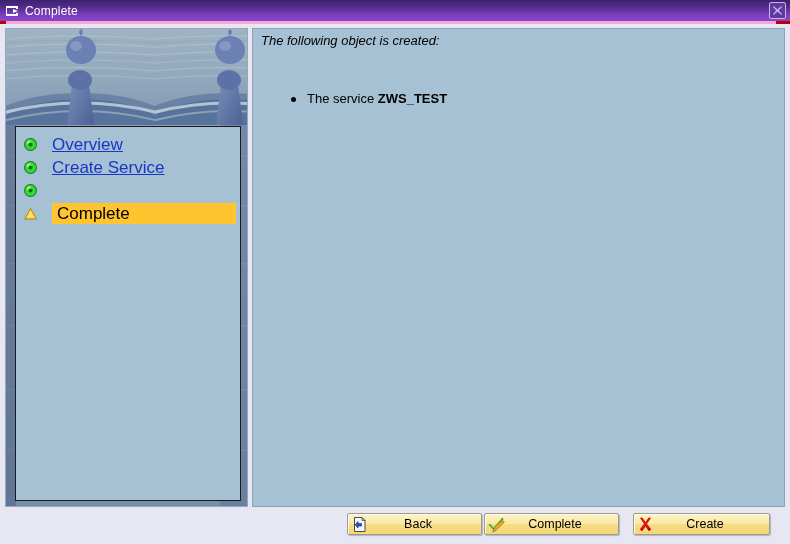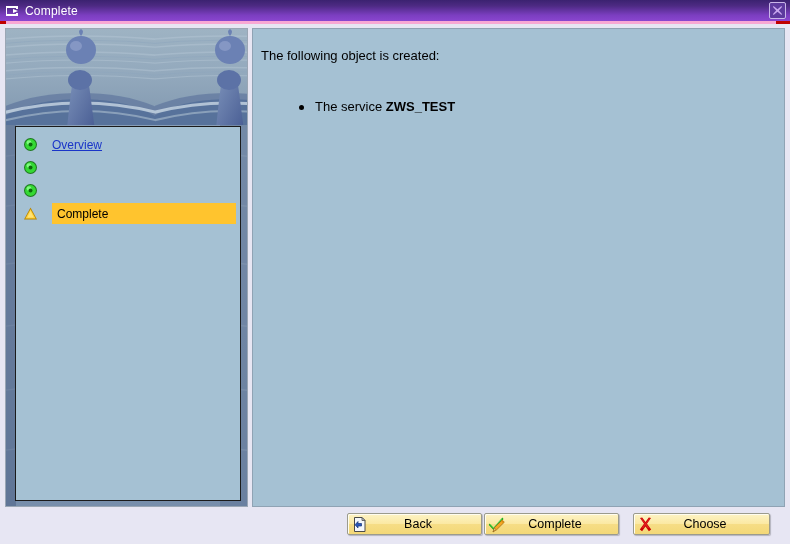--- a/index.html
+++ b/index.html
@@ -120,21 +120,21 @@
     display: block;
   }
   .nav-label-wrap {
     margin-left: 14px;
     height: 21px;
     display: flex;
     align-items: center;
     box-sizing: border-box;
   }
   .nav-link {
-    font-size: 12px;
+    font-size: 17px;
     color: #1a35c8;
     text-decoration: underline;
     white-space: nowrap;
     line-height: 14px;
   }
   .nav-item.current .nav-label-wrap {
     background: #ffc42e;
     width: 184px;
     padding-left: 5px;
   }
@@ -147,29 +147,30 @@
   #content {
     position: absolute;
     left: 252px; top: 4px;
     width: 533px; height: 479px;
     background: #a5c1d3;
     border: 1px solid #8fa3b4;
     box-sizing: border-box;
   }
   #intro {
     position: absolute;
-    left: 8px; top: 19px;
+    left: 8px; top: 4px;
     font-size: 13px;
     color: #000000;
     white-space: nowrap;
+    font-style: italic;
   }
   #bullet-list {
     position: absolute;
     left: 30px; top: 58px;
-    margin: 12px;
+    margin: 4px;
     padding: 0;
     list-style: none;
   }
   #bullet-list li {
     position: relative;
     font-size: 13px;
     color: #000000;
     padding-left: 20px;
     line-height: 16px;
     white-space: nowrap;
@@ -333,20 +334,23 @@
           </span>
         </div>
 
         <div class="nav-item">
           <svg class="nav-icon" viewBox="0 0 15 15">
             <circle cx="7.5" cy="7.5" r="6.5" fill="#1f7a1f"></circle>
             <circle cx="7.5" cy="7.5" r="5.4" fill="#34d934"></circle>
             <circle cx="6" cy="5.6" r="2.4" fill="#8dff8d" opacity="0.85"></circle>
             <circle cx="7.5" cy="7.5" r="2" fill="#0c6b0c"></circle>
           </svg>
+          <span class="nav-label-wrap">
+            <span class="nav-link">Create Service</span>
+          </span>
         </div>
 
         <div class="nav-item">
           <svg class="nav-icon" viewBox="0 0 15 15">
             <circle cx="7.5" cy="7.5" r="6.5" fill="#1f7a1f"></circle>
             <circle cx="7.5" cy="7.5" r="5.4" fill="#34d934"></circle>
             <circle cx="6" cy="5.6" r="2.4" fill="#8dff8d" opacity="0.85"></circle>
             <circle cx="7.5" cy="7.5" r="2" fill="#0c6b0c"></circle>
           </svg>
         </div>
@@ -393,18 +397,18 @@
           <path d="M14.2 4 L16.3 6.2 L15.2 7.3 L13.1 5.1 Z" fill="#d98f12"></path>
         </svg>
         <span class="btn-label">Complete</span>
       </div>
 
       <div class="btn" id="btn-cancel">
         <svg class="btn-icon" viewBox="0 0 17 17">
           <path d="M3 2 L5.2 1.6 L8.5 6 L11.8 1.6 L14 2 L10 7.7 L14.2 13.6 L11.9 15.2 L8.5 10.6 L5.1 15.2 L2.8 13.6 L7 7.7 Z" fill="#cc0000"></path>
           <path d="M3.6 2.6 L5 2.4 L8.5 7.1 L12 2.4 L13.4 2.6 L9.3 7.8 L12 11.6 L11 12.4 L8.5 8.9 L6 12.4 L5 11.6 L7.7 7.8 Z" fill="#ee3a3a" opacity="0.55"></path>
         </svg>
-        <span class="btn-label">Choose</span>
+        <span class="btn-label">Create</span>
       </div>
 
     </div>
   </div>
 </div>
 
 </body></html>

